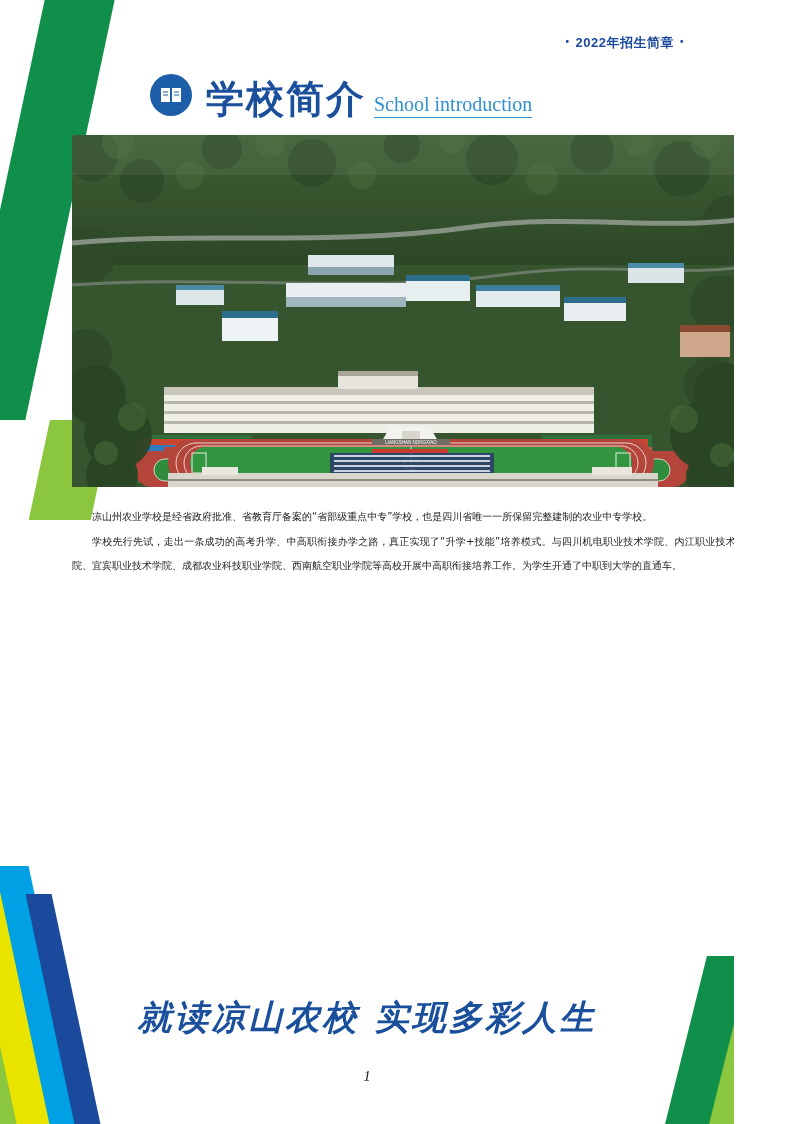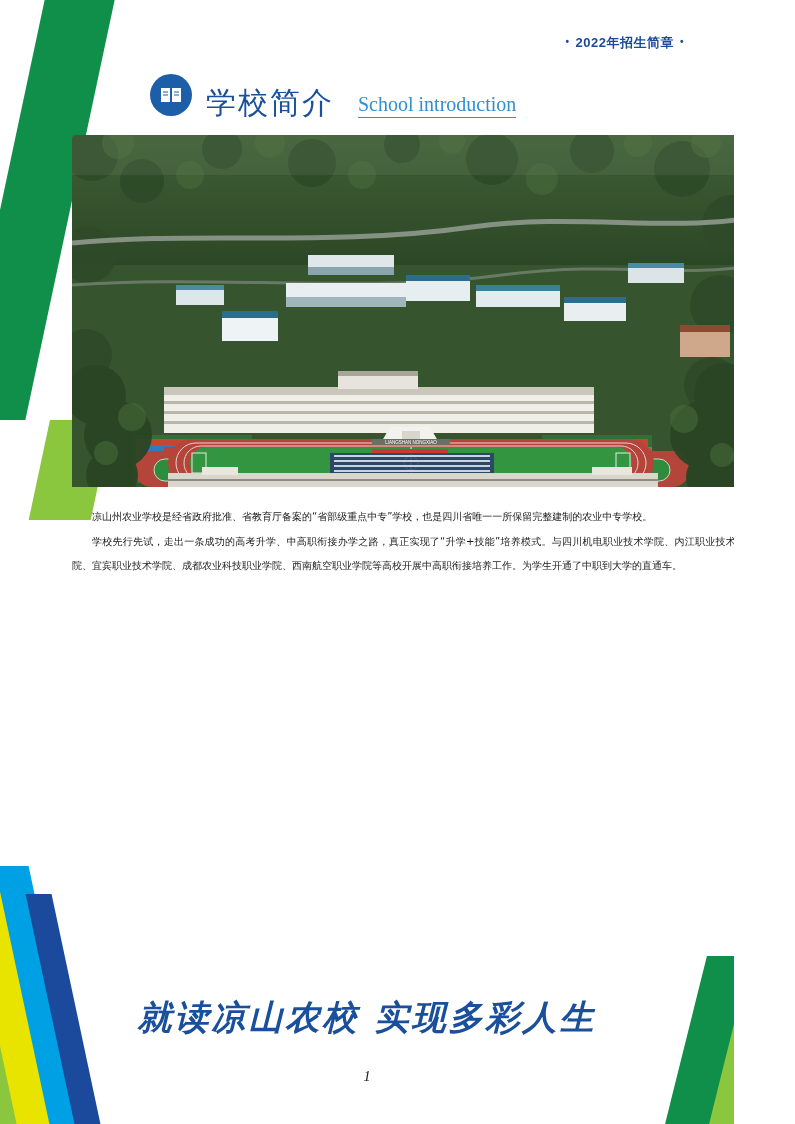--- a/index.html
+++ b/index.html
@@ -79,31 +79,31 @@
     width: 42px; height: 42px;
     border-radius: 50%;
     background: #1c5fa8;
     position: relative;
     margin-right: 14px;
     margin-bottom: 2px;
   }
   .title-badge svg { position: absolute; left: 9px; top: 11px; }
   .title-cn {
     font-family: "DejaVu Sans", "Liberation Sans", sans-serif;
-    font-size: 30px;
-    font-weight: normal;
+    font-size: 38px;
+    font-weight: bold;
     color: #1a4f9c;
     letter-spacing: 2px;
     line-height: 1;
   }
   .title-en {
     font-family: "Liberation Serif", "DejaVu Serif", serif;
     font-size: 20px;
     color: #2f8fd0;
-    margin-left: 24px;
+    margin-left: 8px;
     border-bottom: 1.5px solid #2f8fd0;
     padding-bottom: 2px;
     line-height: 1.05;
     white-space: nowrap;
   }
 
   
   .photo {
     position: absolute;
     left: 72px;

